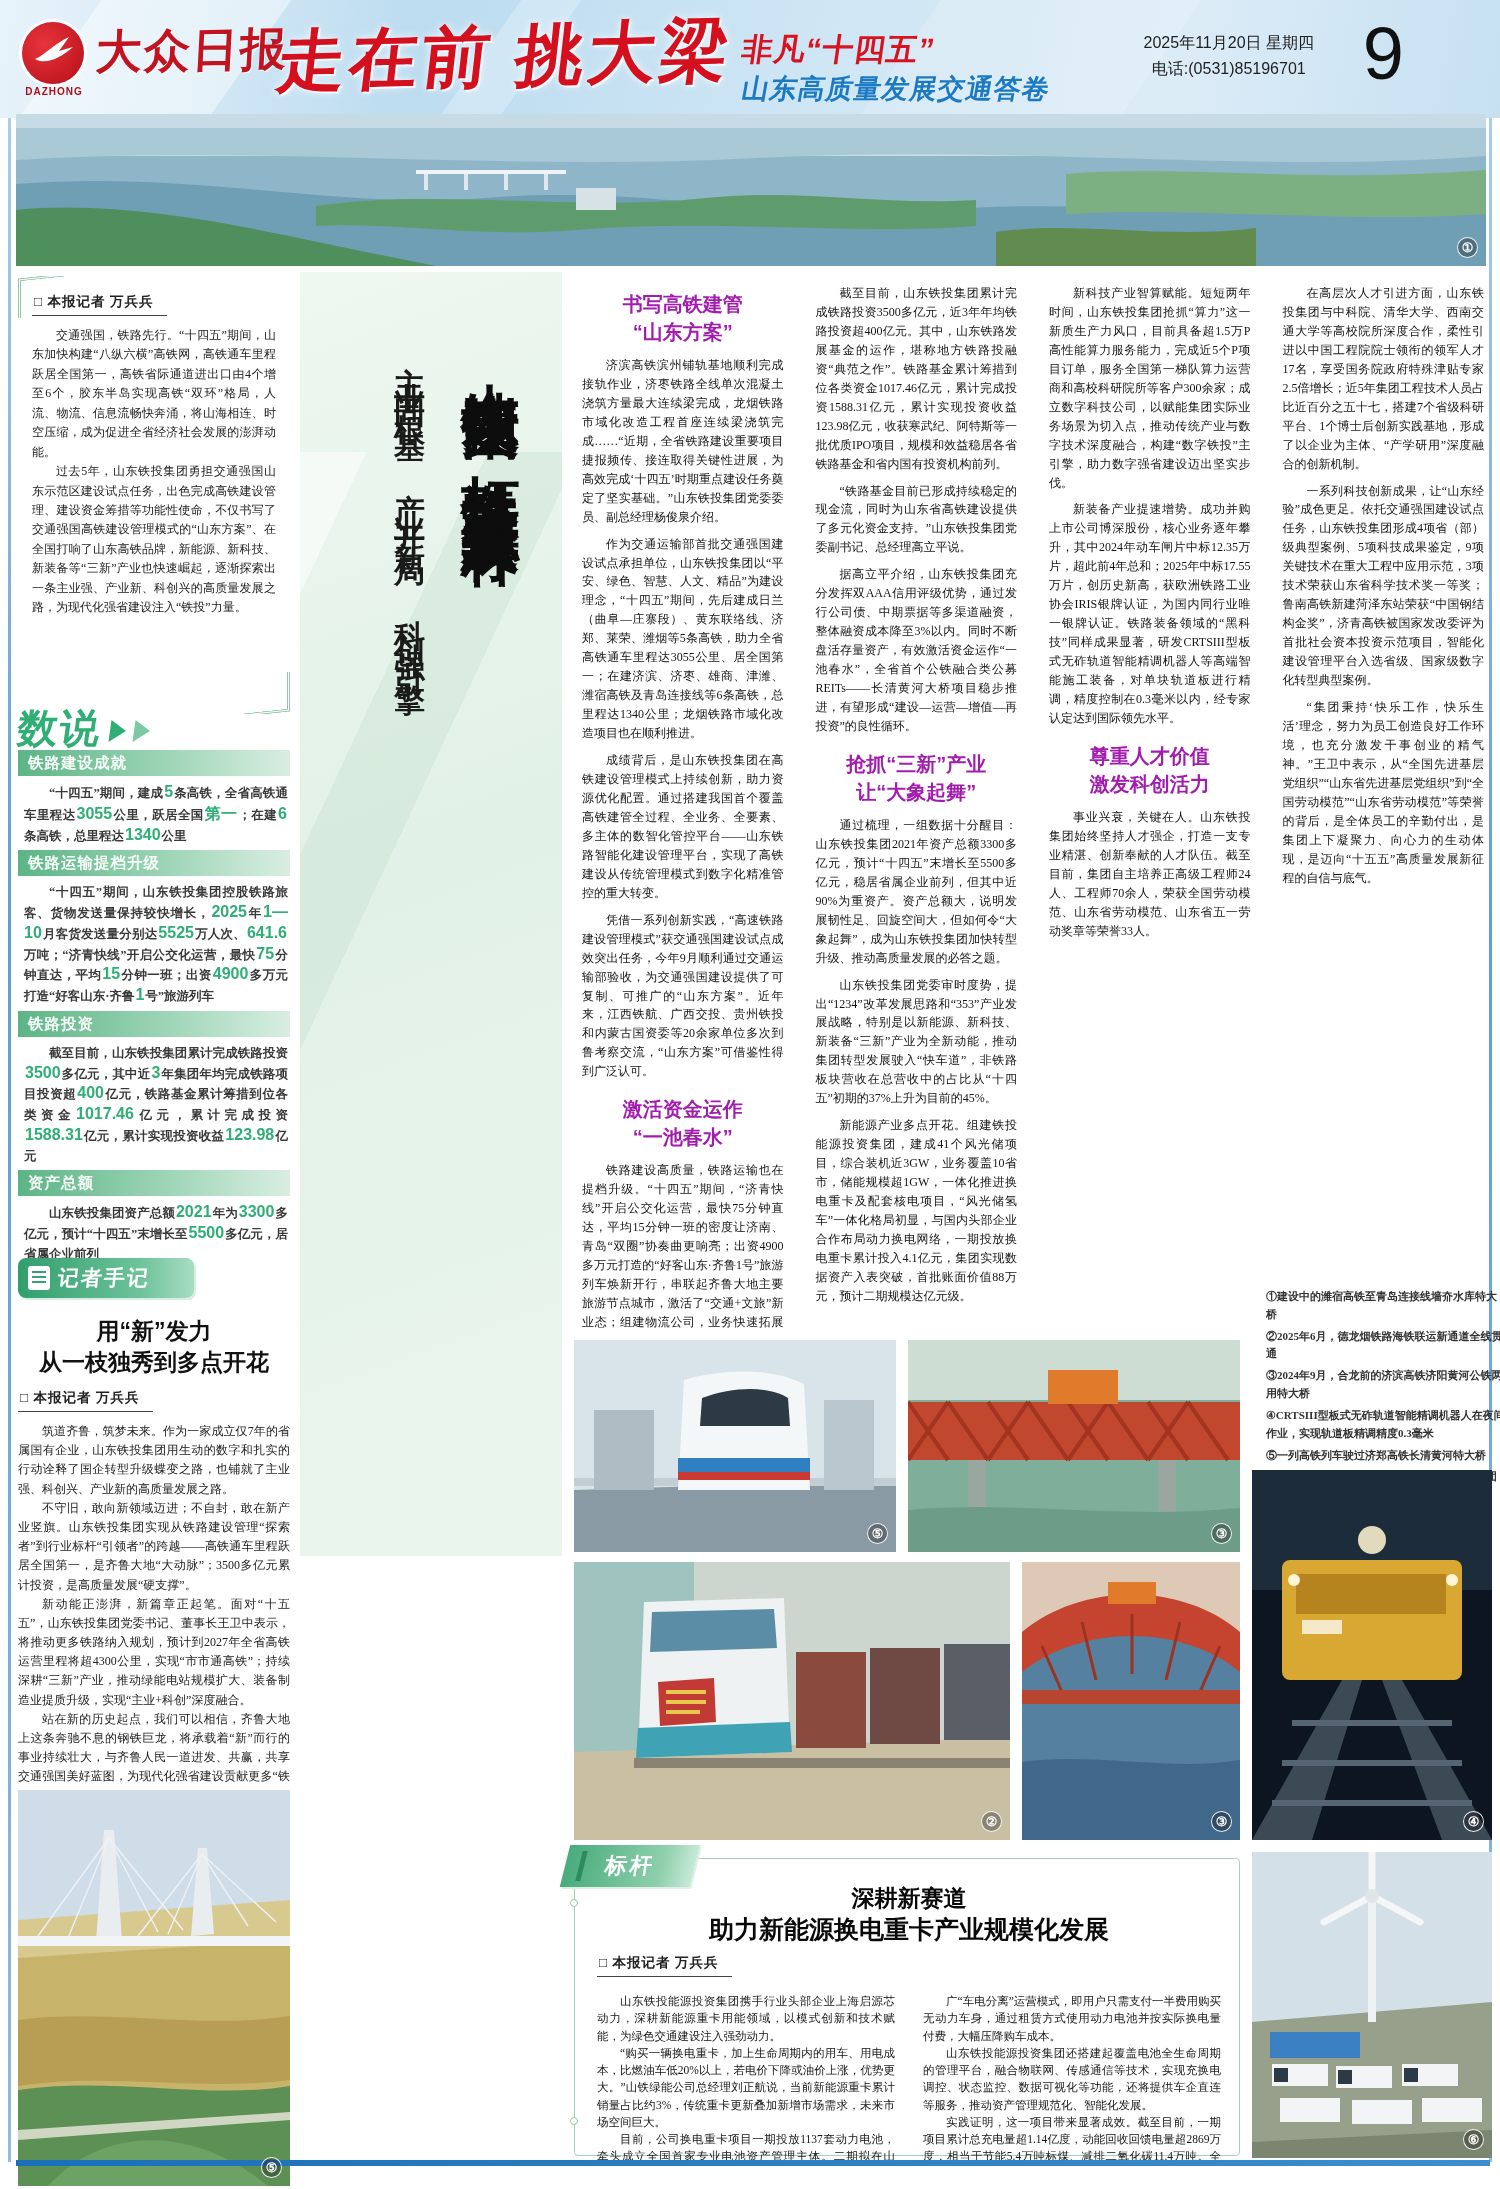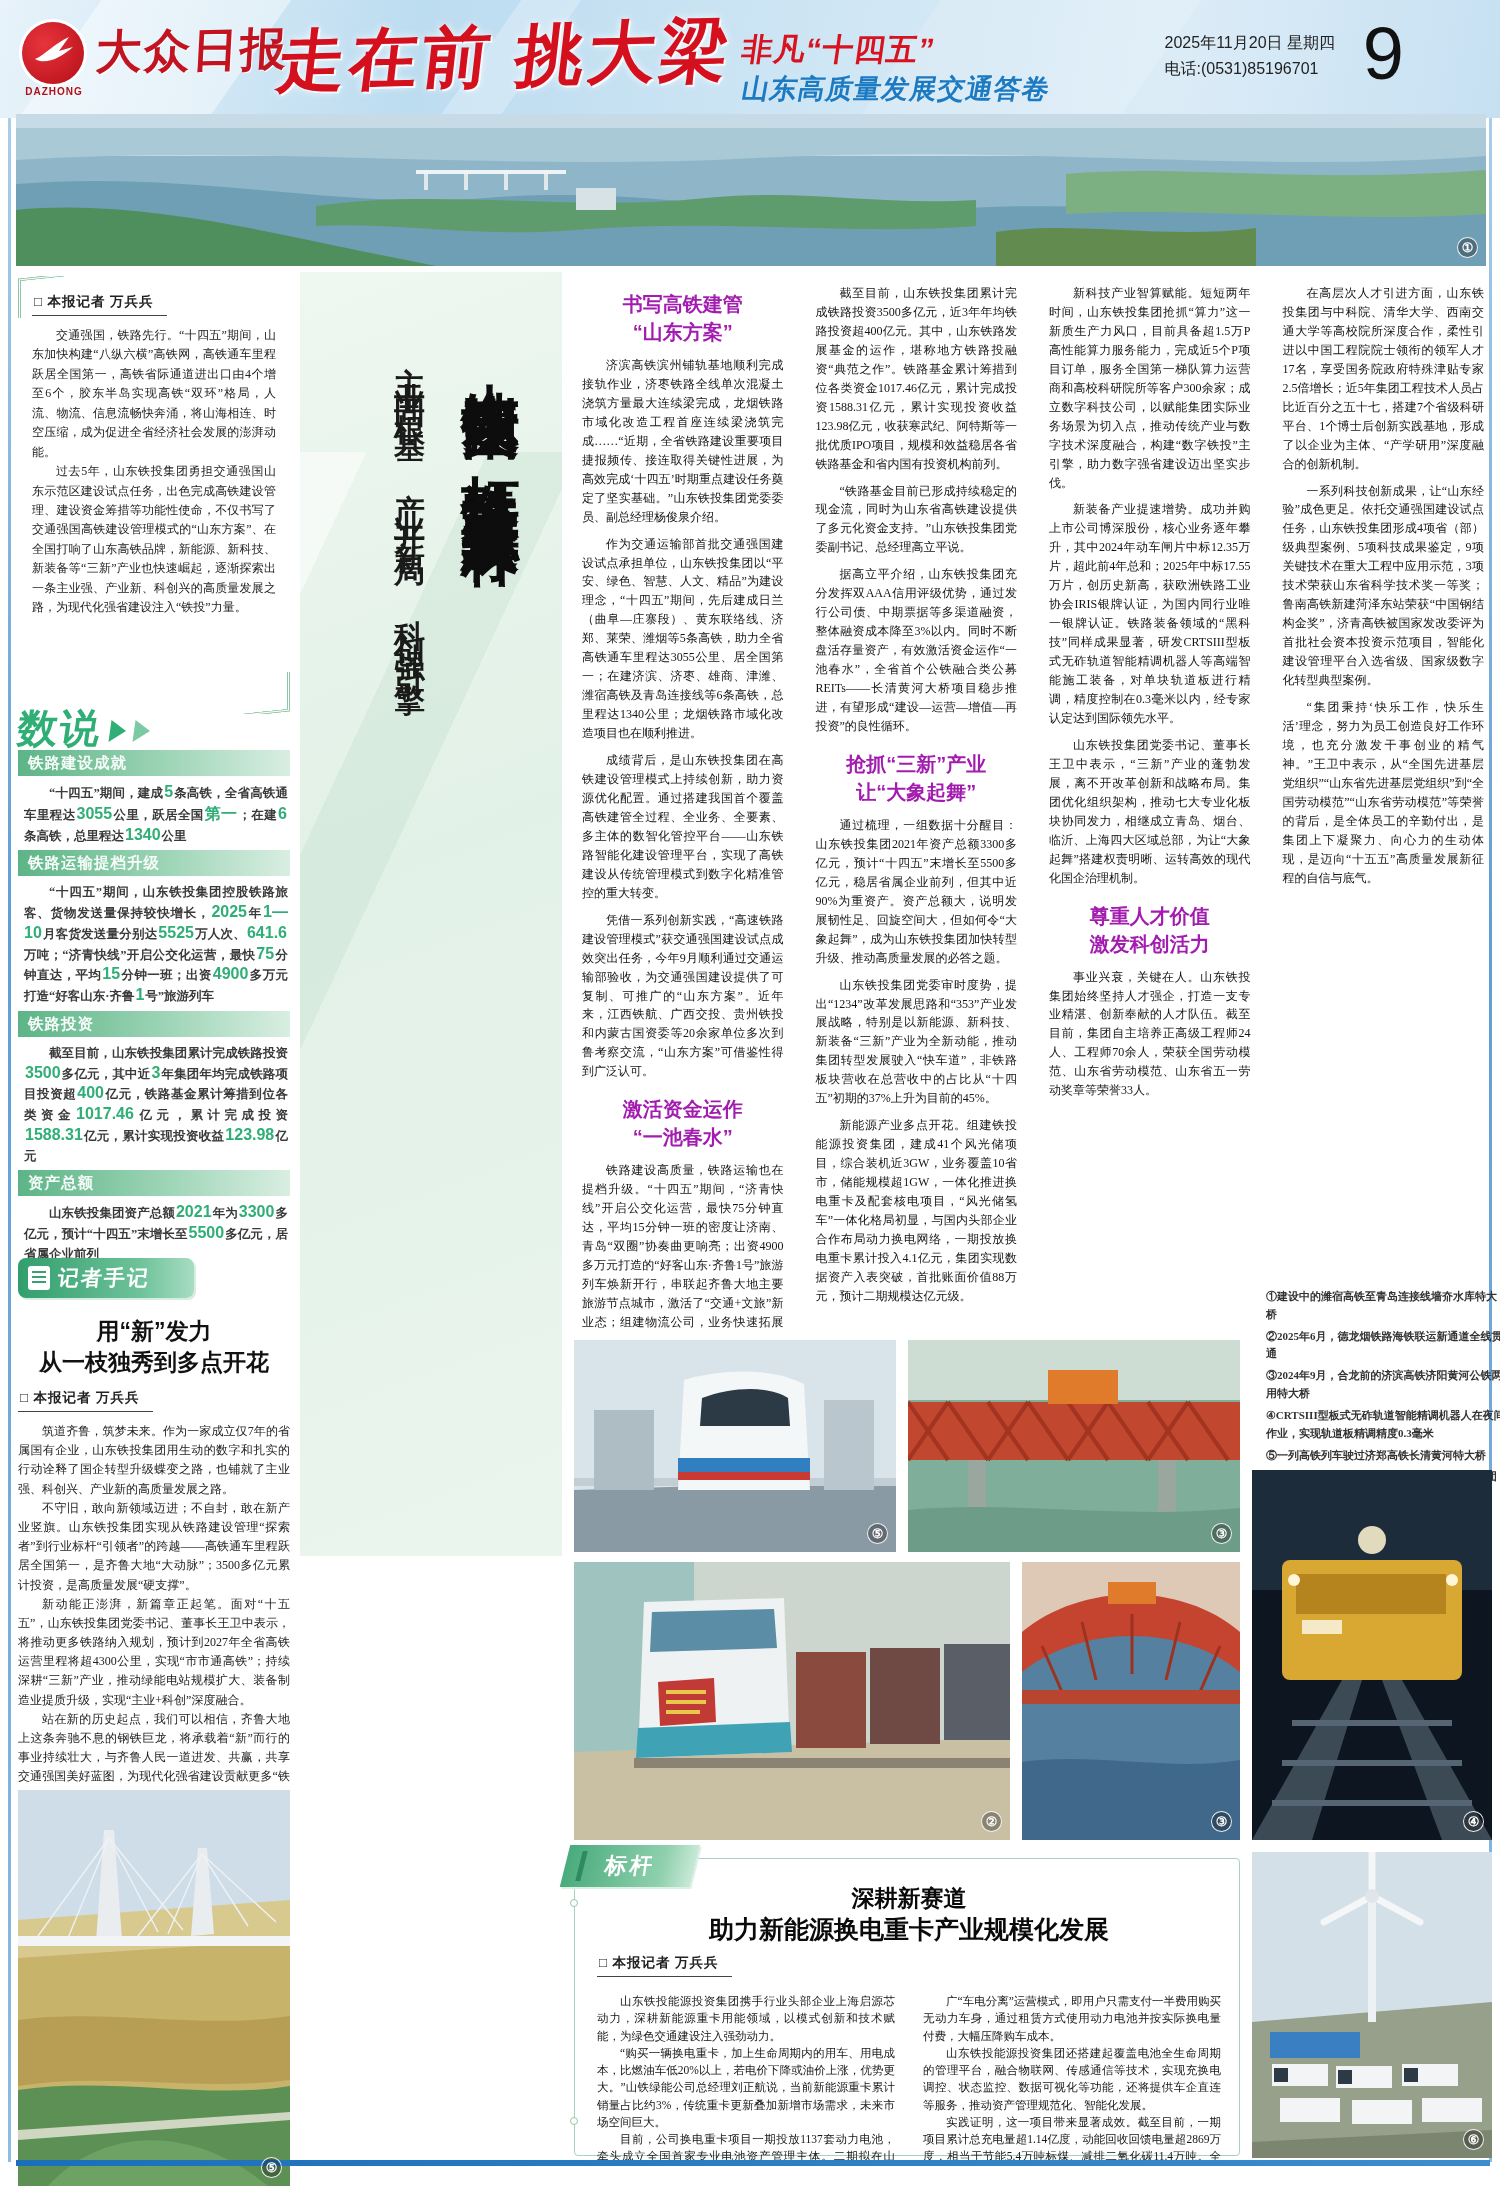--- a/index.html
+++ b/index.html
@@ -24,21 +24,21 @@
   .logo-mark svg{position:absolute;left:7px;top:7px;}
   .logo-en{position:absolute;left:18px;top:86px;width:72px;text-align:center;font:700 10px/12px "Liberation Sans",sans-serif;color:#b01017;letter-spacing:1px;}
   .logo-cn{position:absolute;left:96px;top:26px;font:900 46px/50px "Liberation Serif",serif;color:#c21420;
     transform:skewX(-4deg) rotate(-1deg);text-shadow:1px 1px 0 #fff;letter-spacing:2px;}
   .banner-title{position:absolute;left:255px;top:8px;width:500px;text-align:center;
     font:900 68px/96px "Liberation Serif",serif;color:#d40f1e;transform:skewX(-8deg) rotate(-1.5deg);
     letter-spacing:4px;text-shadow:0 0 8px rgba(255,255,255,.9),2px 2px 0 rgba(255,255,255,.8);white-space:nowrap;}
   .banner-sub{position:absolute;left:742px;top:32px;width:420px;}
   .sub-red{font:900 31px/36px "Liberation Sans",sans-serif;color:#d8121f;transform:skewX(-8deg);letter-spacing:1px;}
   .sub-blue{font:700 27px/34px "Liberation Sans",sans-serif;color:#1c7ac2;transform:skewX(-10deg);margin-top:4px;letter-spacing:1px;}
-  .date-block{position:absolute;right:165px;top:30px;text-align:left;font:500 16px/26px "Liberation Sans",sans-serif;color:#222;}
+  .date-block{position:absolute;right:186px;top:30px;text-align:center;font:500 16px/26px "Liberation Sans",sans-serif;color:#222;}
   .page-no{position:absolute;right:96px;top:14px;font:400 74px/80px "Liberation Sans",sans-serif;color:#111;}
 
   
   .panorama{position:absolute;left:16px;top:114px;width:1470px;height:152px;overflow:hidden;background:#9fc2d3;}
   .photo-badge{position:absolute;right:8px;bottom:8px;width:21px;height:21px;border-radius:50%;
     background:rgba(20,20,20,.35);border:1px solid rgba(255,255,255,.9);color:#fff;
     font:700 13px/20px "Liberation Sans",sans-serif;text-align:center;z-index:5;}
 
   
   .intro-box{position:absolute;left:18px;top:276px;width:272px;height:438px;padding:16px 14px;overflow:hidden;background:#fff;}
@@ -284,21 +284,20 @@
       <div data-name="section-paragraphs">
           <p class="para" data-name="paragraph">通过梳理，一组数据十分醒目：山东铁投集团2021年资产总额3300多亿元，预计“十四五”末增长至5500多亿元，稳居省属企业前列，但其中近90%为重资产。资产总额大，说明发展韧性足、回旋空间大，但如何令“大象起舞”，成为山东铁投集团加快转型升级、推动高质量发展的必答之题。</p>
           <p class="para" data-name="paragraph">山东铁投集团党委审时度势，提出“1234”改革发展思路和“353”产业发展战略，特别是以新能源、新科技、新装备“三新”产业为全新动能，推动集团转型发展驶入“快车道”，非铁路板块营收在总营收中的占比从“十四五”初期的37%上升为目前的45%。</p>
           <p class="para" data-name="paragraph">新能源产业多点开花。组建铁投能源投资集团，建成41个风光储项目，综合装机近3GW，业务覆盖10省市，储能规模超1GW，一体化推进换电重卡及配套核电项目，“风光储氢车”一体化格局初显，与国内头部企业合作布局动力换电网络，一期投放换电重卡累计投入4.1亿元，集团实现数据资产入表突破，首批账面价值88万元，预计二期规模达亿元级。</p>
         </div>
     </div>
     <div class="col" data-name="article-column-3">
       <div data-name="section-paragraphs">
           <p class="para" data-name="paragraph">新科技产业智算赋能。短短两年时间，山东铁投集团抢抓“算力”这一新质生产力风口，目前具备超1.5万P高性能算力服务能力，完成近5个P项目订单，服务全国第一梯队算力运营商和高校科研院所等客户300余家；成立数字科技公司，以赋能集团实际业务场景为切入点，推动传统产业与数字技术深度融合，构建“数字铁投”主引擎，助力数字强省建设迈出坚实步伐。</p>
           <p class="para" data-name="paragraph">新装备产业提速增势。成功并购上市公司博深股份，核心业务逐年攀升，其中2024年动车闸片中标12.35万片，超此前4年总和；2025年中标17.55万片，创历史新高，获欧洲铁路工业协会IRIS银牌认证，为国内同行业唯一银牌认证。铁路装备领域的“黑科技”同样成果显著，研发CRTSIII型板式无砟轨道智能精调机器人等高端智能施工装备，对单块轨道板进行精调，精度控制在0.3毫米以内，经专家认定达到国际领先水平。</p>
-          <p class="para" data-name="paragraph">山东铁投集团党委书记、董事长王卫中表示，“三新”产业的蓬勃发展，离不开改革创新和战略布局。集团优化组织架构，推动七大专业化板块协同发力，相继成立青岛、烟台、临沂、上海四大区域总部，为让“大象起舞”搭建权责明晰、运转高效的现代化国企治理机制。</p>
         </div>
       <h3 class="article-h" data-name="section-heading">
         <span data-name="heading-line">尊重人才价值</span>
         <span data-name="heading-line">激发科创活力</span>
       </h3>
       <div data-name="section-paragraphs">
           <p class="para" data-name="paragraph">事业兴衰，关键在人。山东铁投集团始终坚持人才强企，打造一支专业精湛、创新奉献的人才队伍。截至目前，集团自主培养正高级工程师24人、工程师70余人，荣获全国劳动模范、山东省劳动模范、山东省五一劳动奖章等荣誉33人。</p>
         </div>
     </div>
     <div class="col" data-name="article-column-4">

